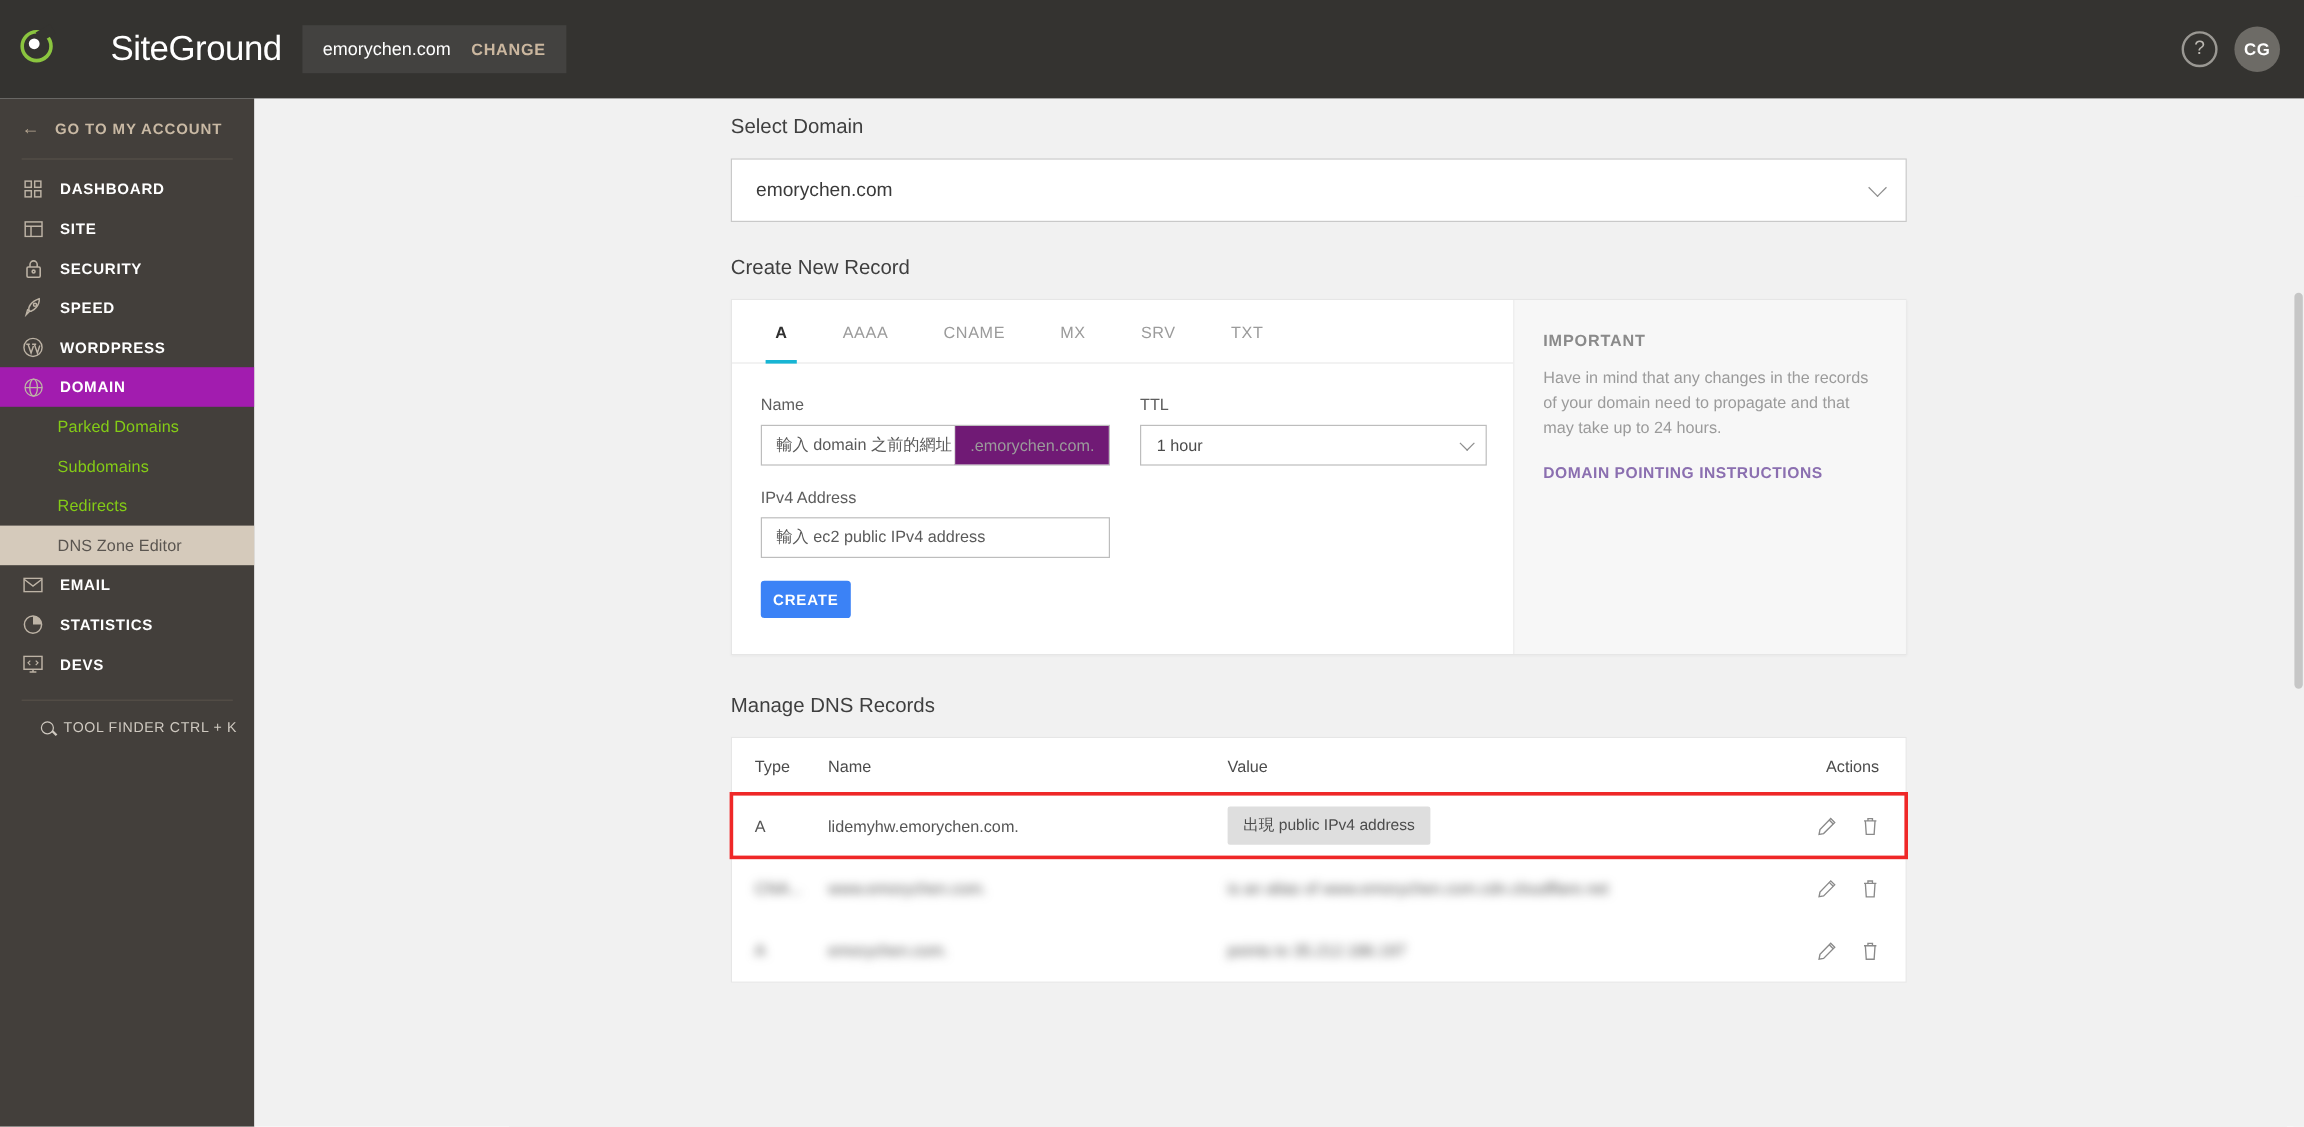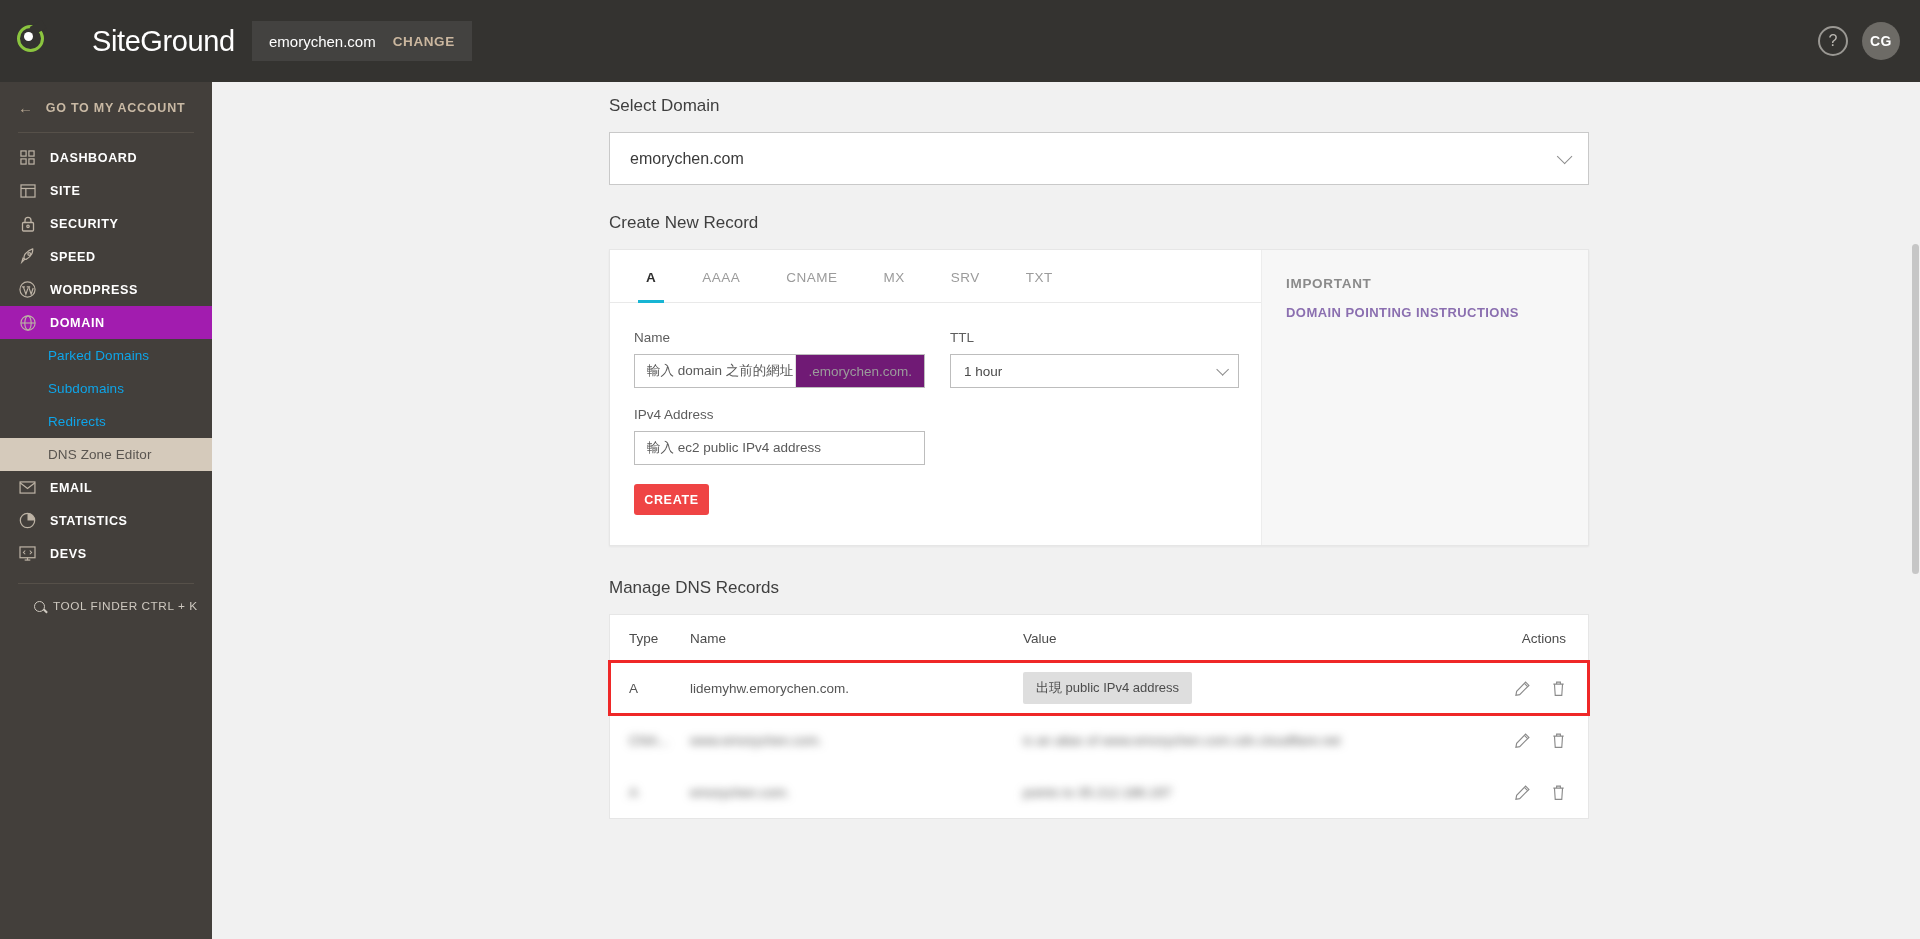--- a/index.html
+++ b/index.html
@@ -65,21 +65,21 @@
   .side-sep { height: 1px; background: #565049; margin: 0 18px 8px 18px; }
   .nav-item {
     display: flex; align-items: center; gap: 13px;
     height: 33px; padding-left: 18px; color: #ffffff;
     font-size: 12.6px; font-weight: bold; letter-spacing: 0.6px;
   }
   .nav-item .ico { width: 19px; height: 19px; display: inline-flex; align-items: center; justify-content: center; color: #bdb3a5; }
   .nav-item.active { background: #a21caf; }
   .sub-item {
     height: 33px; display: flex; align-items: center;
-    padding-left: 48px; color: #0ea5e9; font-size: 13.5px; letter-spacing: 0.1px;
+    padding-left: 48px; color: #84cc16; font-size: 13.5px; letter-spacing: 0.1px;
   }
   .sub-item.active { background: #d5cabb; color: #5a5550; }
   .side-sep2 { height: 1px; background: #565049; margin: 13px 18px 0 18px; }
   .tool-finder {
     display: flex; align-items: center; gap: 8px;
     padding: 15px 0 0 34px; color: #cfc9c0; font-size: 11.8px; letter-spacing: 0.55px;
   }
   .tool-finder .mag {
     width: 11px; height: 11px; border: 1.6px solid #cfc9c0; border-radius: 50%;
     position: relative; display: inline-block;
@@ -148,21 +148,21 @@
     width: 289px; height: 34px; border: 1px solid #bdbdbd; background: #fff;
     display: flex; align-items: center; padding: 0 13px;
     font-size: 13.5px; color: #4a4a4a;
   }
   .fselect .chev {
     margin-left: auto; width: 9px; height: 9px;
     border-right: 1.6px solid #8d8d8d; border-bottom: 1.6px solid #8d8d8d;
     transform: rotate(45deg) translateY(-3px);
   }
   .create-btn {
-    margin-top: 10px; background: #ef4444; color: #ffffff;
+    margin-top: 10px; background: #3b82f6; color: #ffffff;
     width: 75px; height: 31px; border-radius: 3px;
     display: flex; align-items: center; justify-content: center;
     font-size: 12.5px; font-weight: bold; letter-spacing: 0.7px;
   }
   .card-right {
     width: 327px; flex: 0 0 327px; background: #f7f7f7;
     border-left: 1px solid #ededed; padding: 26px 24px;
   }
   .imp-title { font-size: 13.5px; font-weight: bold; color: #8a8a8a; letter-spacing: 0.7px; margin-bottom: 14px; }
   .imp-text { font-size: 13.5px; line-height: 1.55; color: #9b9b9b; margin-bottom: 18px; }
@@ -396,20 +396,21 @@
                 <div class="flabel">IPv4 Address</div>
                 <div class="finput">輸入 ec2 public IPv4 address</div>
               </div>
 
               <div class="create-btn">CREATE</div>
             </div>
           </div>
 
           <div class="card-right">
             <div class="imp-title">IMPORTANT</div>
+            <div class="imp-text">Have in mind that any changes in the records of your domain need to propagate and that may take up to 24 hours.</div>
             <div class="imp-link">DOMAIN POINTING INSTRUCTIONS</div>
           </div>
         </div>
 
         <div class="table-wrap">
           <div class="section-title">Manage DNS Records</div>
           <div class="table">
 
             <div class="thead">
               <div class="c-type">Type</div>

